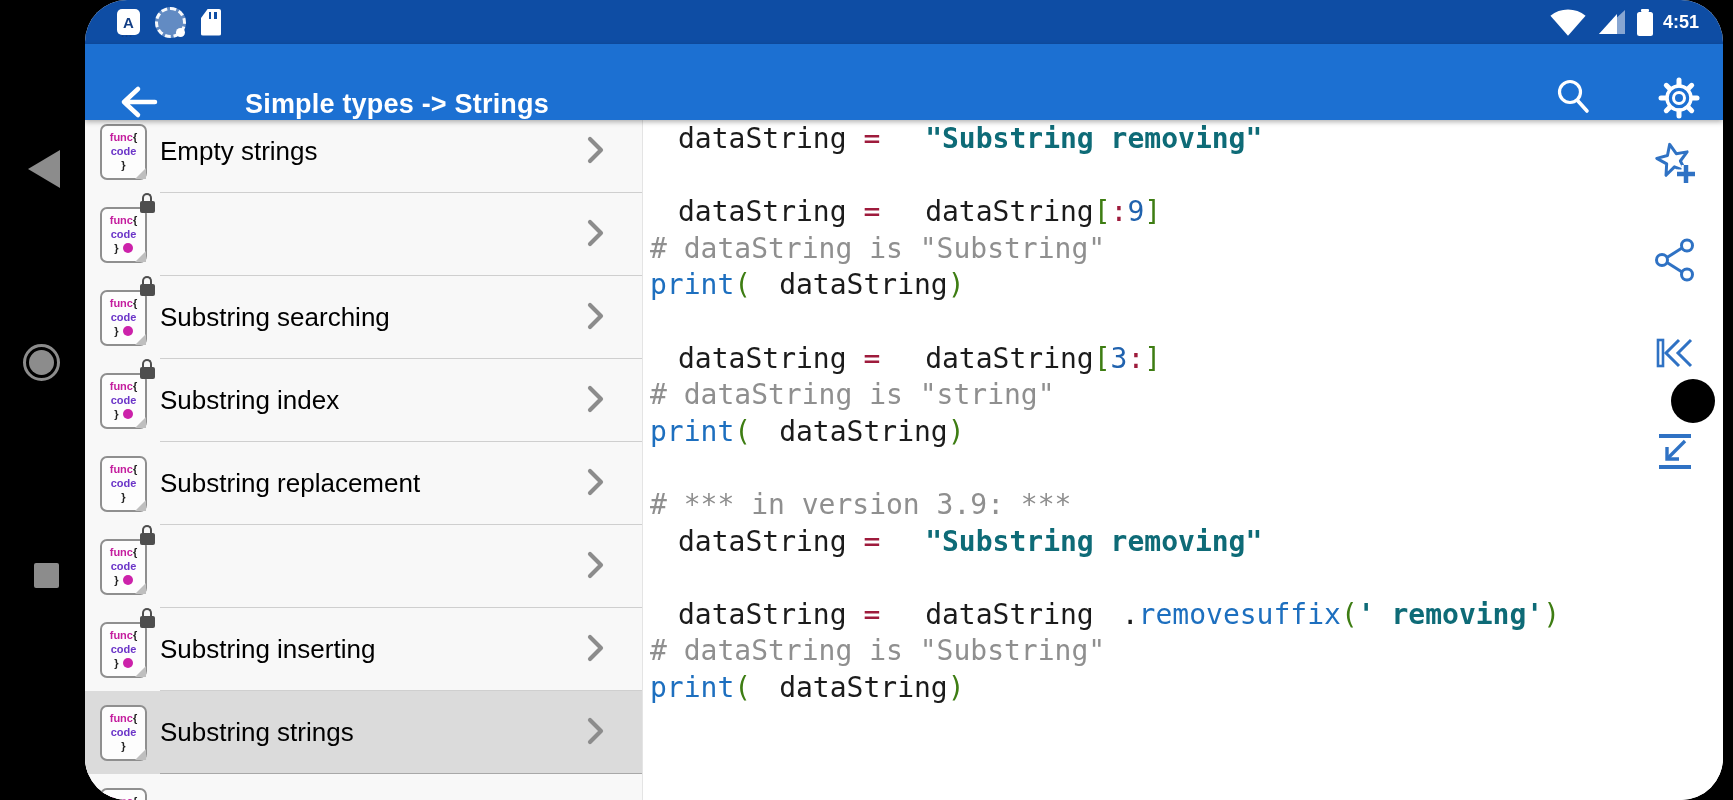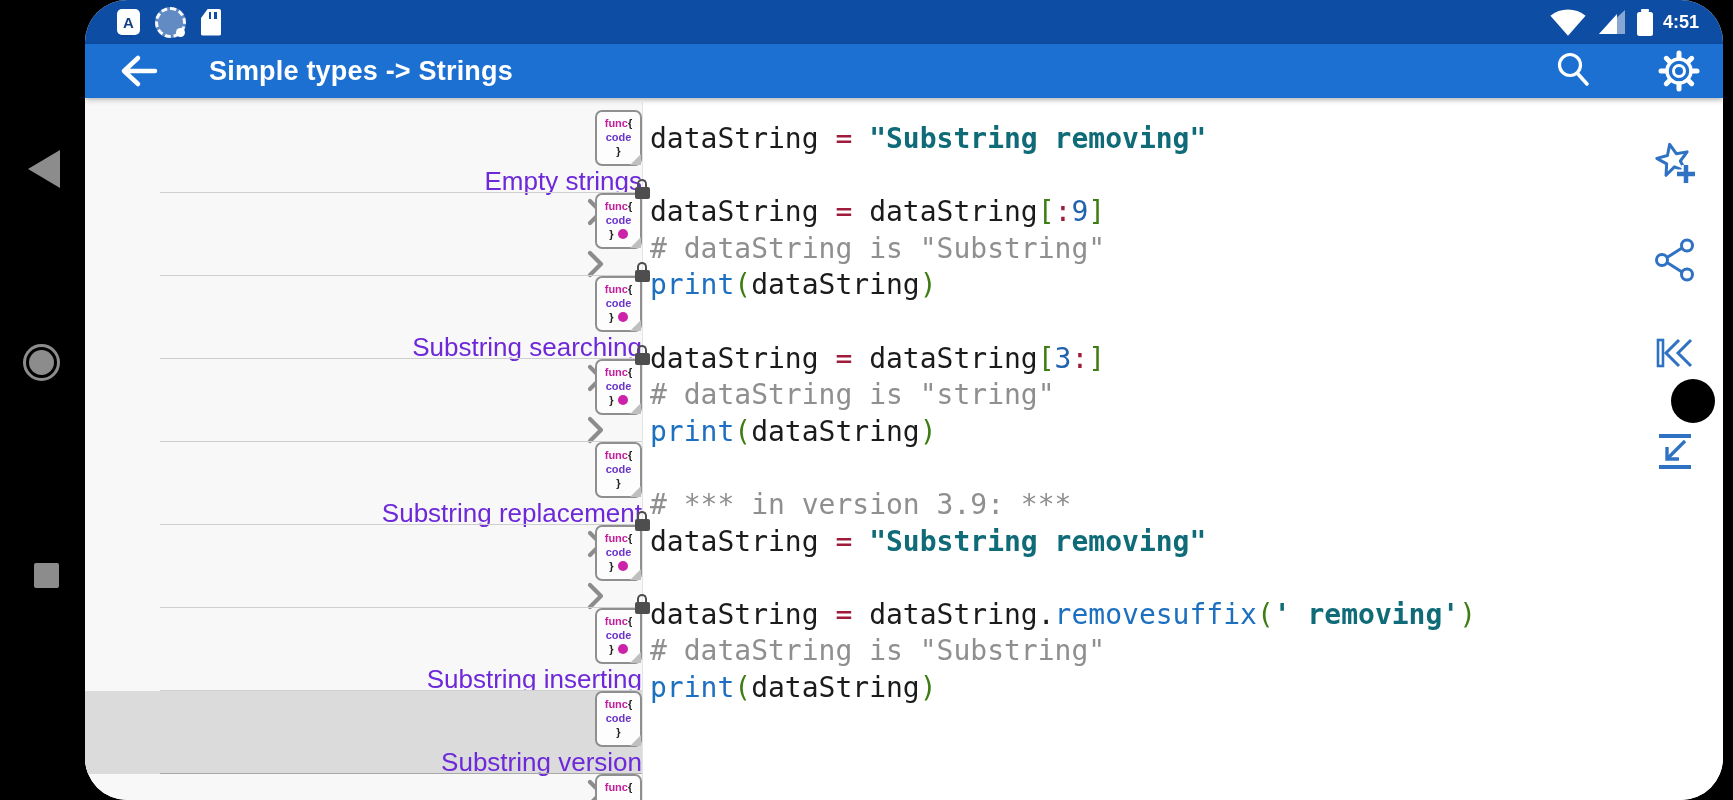--- a/index.html
+++ b/index.html
@@ -32,35 +32,35 @@
   .ic-dash::after{content:"";position:absolute;right:-2px;bottom:-2px;width:9px;height:9px;background:#fff;border-radius:50%;}
   .ic-sd{width:20px;height:27px;background:#fff;position:relative;border-radius:2px;
          clip-path:polygon(35% 0,100% 0,100% 100%,0 100%,0 35%);}
   .ic-sd::after{content:"";position:absolute;top:3px;left:8px;right:3px;height:7px;
          background:repeating-linear-gradient(90deg,#0E4DA4 0 2.5px,transparent 2.5px 5.5px);}
   .time{color:#fff;font-size:18px;font-weight:bold;}
   .ic-batt{width:16px;height:24px;background:#fff;border-radius:2.5px;position:relative;margin-top:3px;}
   .ic-batt::before{content:"";position:absolute;top:-3px;left:4px;width:8px;height:3px;background:#fff;border-radius:1px;}
 
   
-  .app-bar{position:absolute;left:0;top:44px;width:100%;height:54px;background:#1C70D2;
-           display:flex;align-items:center;box-shadow:0 2px 5px rgba(0,0,0,.3);z-index:5;}
+  .app-bar{position:absolute;left:0;top:44px;width:100%;height:76px;background:#1C70D2;
+           display:flex;align-items:flex-end;box-shadow:0 2px 5px rgba(0,0,0,.3);z-index:5;gap:36px;}
   .back-btn{margin-left:34px;width:42px;height:36px;display:flex;align-items:center;}
   .title{color:#fff;font-size:27px;font-weight:bold;margin-left:48px;letter-spacing:.2px;}
   .ab-icons{margin-left:auto;display:flex;align-items:center;gap:62px;margin-right:22px;}
   .ab-btn{width:44px;height:44px;display:flex;align-items:center;justify-content:center;}
 
   
   .body-row{position:absolute;left:0;top:102px;right:0;bottom:0;display:flex;}
   .sidebar{width:557px;background:#F8F8F8;padding-top:8px;box-sizing:border-box;position:relative;}
-  .side-row{height:83px;display:flex;align-items:flex-end;position:relative;flex-direction:column;}
+  .side-row{height:83px;display:flex;align-items:center;position:relative;}
   .side-row::after{content:"";position:absolute;left:75px;right:0;bottom:0;height:1.5px;background:#CFCFCF;}
   .side-row.sel{background:#DBDBDB;}
   .side-row.sel::after{background:#A8A8A8;}
-  .side-label{margin-left:13px;font-size:26px;color:#6d28d9;white-space:nowrap;}
+  .side-label{margin-left:13px;font-size:26px;color:#000000;white-space:nowrap;}
   .side-chevron{margin-left:auto;margin-right:36px;flex:none;}
 
   
   .doc{flex:none;margin-left:15px;width:43px;height:52px;background:#FDFDFD;border:2px solid #8F8F8F;
        border-radius:7px;position:relative;font-family:"Liberation Sans",sans-serif;font-weight:bold;font-size:11px;}
   .doc-l{display:flex;justify-content:center;line-height:14px;}
   .doc-l.first{margin-top:4px;}
   .t-func{color:#C41E9E;}
   .t-code{color:#6B35C8;}
   .t-brace{color:#222;}
@@ -69,21 +69,21 @@
         border-left:11px solid transparent;border-bottom:11px solid #BFBFBF;}
   .lock{position:absolute;top:-8px;right:-10px;width:15px;height:12px;background:#4E4E4E;border-radius:2px;}
   .lock::before{content:"";position:absolute;top:-8px;left:2px;width:6px;height:8px;
         border:2.5px solid #4E4E4E;border-bottom:none;border-radius:5px 5px 0 0;}
 
   
   .code-panel{flex:1;background:#fff;border-left:1px solid #E4E4E4;padding:19px 0 0 7px;
               font-family:"DejaVu Sans Mono","Liberation Mono",monospace;font-size:28px;line-height:36.6px;
               white-space:pre;overflow:hidden;}
   .code-line{min-height:36.6px;}
-  .tok-p{color:#1B1B1B;}
+  .tok-p{color:#1B1B1B;margin-left:28px;}
   .tok-op{color:#9E1B3C;}
   .tok-str{color:#0E6B77;font-weight:bold;}
   .tok-num{color:#2062AE;}
   .tok-brk{color:#3E7D13;}
   .tok-fn{color:#1D6FBF;text-decoration-thickness:2px;text-underline-offset:5px;}
   .tok-com{color:#8F8F8F;}
 
   
   .r-toolbar{position:absolute;left:1567px;top:0;width:46px;height:100%;z-index:6;}
   .r-btn{position:absolute;left:0;width:46px;height:46px;display:flex;align-items:center;justify-content:center;}
@@ -227,20 +227,21 @@
               <div class="doc-l">
                 <span class="t-code">code</span>
               </div>
               <div class="doc-l">
                 <span class="t-brace">}</span>
                 <span class="dot"></span>
               </div>
               <div class="fold"></div>
               <div class="lock"></div>
             </div>
+            <div class="side-label">Substring index</div>
             <span class="side-chevron"><svg width="20" height="30" viewBox="0 0 20 30">
                 <path d="M4 4 L15 15 L4 26" stroke="#8C8C8C" stroke-width="4.2" fill="none" stroke-linecap="round" stroke-linejoin="round"></path>
               </svg></span>
           </div>
           <div class="side-row">
             <div class="doc">
               <div class="doc-l first">
                 <span class="t-func">func</span>
                 <span class="t-brace">{</span>
               </div>
@@ -305,21 +306,21 @@
                 <span class="t-brace">{</span>
               </div>
               <div class="doc-l">
                 <span class="t-code">code</span>
               </div>
               <div class="doc-l">
                 <span class="t-brace">}</span>
               </div>
               <div class="fold"></div>
             </div>
-            <div class="side-label">Substring version</div>
+            <div class="side-label">Substring strings</div>
             <span class="side-chevron"><svg width="20" height="30" viewBox="0 0 20 30">
                 <path d="M4 4 L15 15 L4 26" stroke="#8C8C8C" stroke-width="4.2" fill="none" stroke-linecap="round" stroke-linejoin="round"></path>
               </svg></span>
           </div>
           <div class="side-row">
             <div class="doc">
               <div class="doc-l first">
                 <span class="t-func">func</span>
                 <span class="t-brace">{</span>
               </div>

